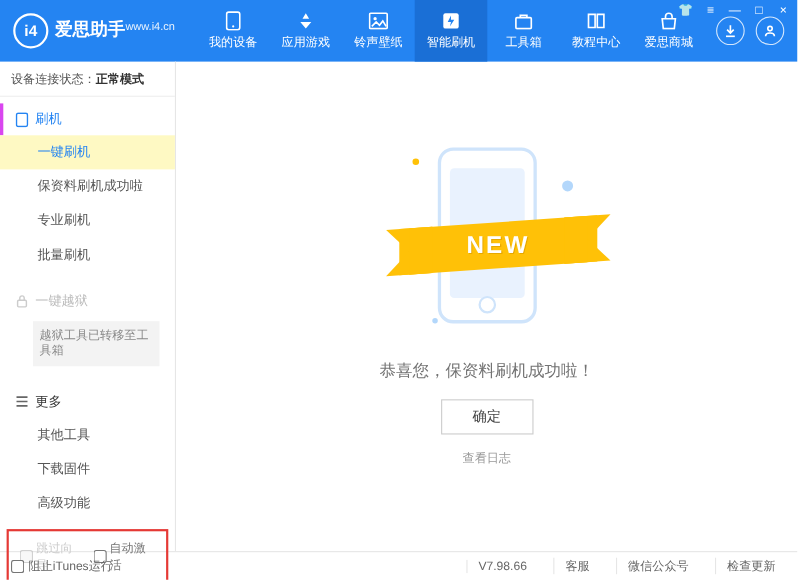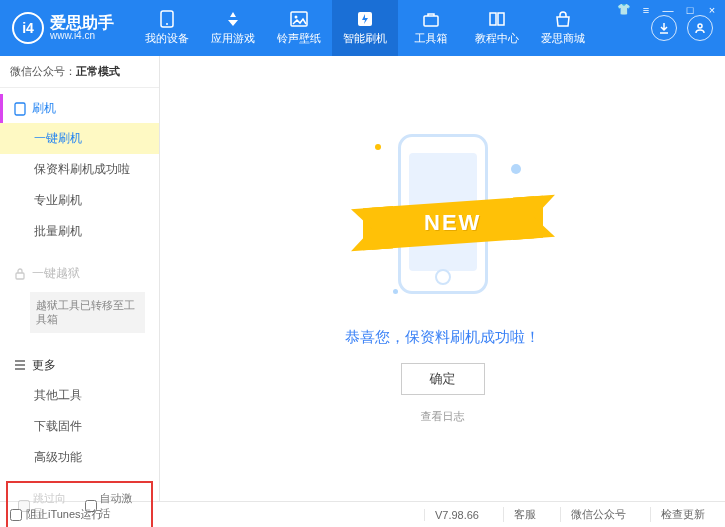--- a/index.html
+++ b/index.html
@@ -1,21 +1,21 @@
 <!DOCTYPE html>
 <html><head>
 <meta charset="utf-8">
 <style>
 * { margin: 0; padding: 0; box-sizing: border-box; font-family: "Microsoft YaHei", Arial, sans-serif; }
 body { width: 725px; height: 527px; overflow: hidden; background: #fff; }
 
 .titlebar { height: 56px; background: #2484f2; display: flex; align-items: center; padding: 0 12px; color: #fff; }
 .logo-wrap { display: flex; align-items: center; gap: 6px; margin-right: 20px; }
 .logo-circle { width: 32px; height: 32px; border: 2px solid #fff; border-radius: 50%; display: flex; align-items: center; justify-content: center; font-weight: bold; font-size: 14px; }
-.logo-text { display: flex; flex-direction: column; line-height: 1; }
+.logo-text { display: flex; line-height: 1; }
 .logo-title { font-size: 16px; font-weight: bold; }
 .logo-sub { font-size: 10px; opacity: .9; }
 
 .nav { display: flex; flex: 1; }
 .nav-item { width: 66px; height: 56px; display: flex; flex-direction: column; align-items: center; justify-content: center; gap: 3px; font-size: 11px; cursor: pointer; }
 .nav-item.active { background: #1a6fd6; }
 .nav-icon { width: 20px; height: 18px; display: flex; align-items: center; justify-content: center; }
 
 .win-controls { position: absolute; top: 3px; right: 6px; display: flex; gap: 8px; color: #fff; font-size: 11px; align-items: center; }
 .win-controls span { cursor: pointer; width: 14px; text-align: center; }
@@ -50,21 +50,21 @@
 .ribbon { position: absolute; top: 78px; left: 10px; right: -10px; height: 42px; background: #ffc107; transform: skewY(-4deg); display: flex; align-items: center; justify-content: center; }
 .ribbon span { color: #fff; font-weight: 900; font-size: 22px; letter-spacing: 2px; transform: skewY(4deg); text-shadow: 1px 1px 0 #e6a800; }
 .ribbon:before, .ribbon:after { content: ""; position: absolute; width: 0; height: 0; }
 .ribbon:before { left: -12px; top: 0; border: 21px solid #ffc107; border-left-color: transparent; }
 .ribbon:after { right: -12px; top: 0; border: 21px solid #ffc107; border-right-color: transparent; }
 .dot { position: absolute; border-radius: 50%; background: #ffc107; }
 .d1 { width: 6px; height: 6px; top: 20px; left: 22px; }
 .d2 { width: 10px; height: 10px; top: 40px; right: 12px; background: #b3d7fb; }
 .d3 { width: 5px; height: 5px; bottom: 10px; left: 40px; background: #b3d7fb; }
 
-.success-text { font-size: 15px; color: #3b82f6; margin-top: 24px; }
+.success-text { font-size: 15px; color: #737373; margin-top: 24px; }
 .ok-btn { margin-top: 16px; padding: 6px 28px; border: 1px solid #ccc; background: #fff; font-size: 13px; color: #444; cursor: pointer; }
 .log-link { margin-top: 14px; font-size: 11px; color: #999; cursor: pointer; }
 
 .statusbar { height: 26px; border-top: 1px solid #e6e6e6; display: flex; align-items: center; padding: 0 10px; font-size: 11px; color: #666; }
 .statusbar .left { display: flex; align-items: center; gap: 4px; }
 .statusbar .spacer { flex: 1; }
 .statusbar .seg { padding: 0 10px; border-left: 1px solid #e6e6e6; cursor: pointer; margin-left: 14px; }
 
 svg { display: block; }
 </style>
@@ -160,21 +160,21 @@
     <span>≡</span>
     <span>—</span>
     <span>□</span>
     <span>×</span>
   </div>
 </div>
 
 <div class="body">
   <div class="sidebar">
     <div class="conn-status">
-      <span>微信公众号：</span><b>正常模式</b>
+      <span>设备连接状态：</span><b>正常模式</b>
     </div>
 
     <div class="side-section">
       <div class="side-header active">
         <svg width="12" height="14" viewBox="0 0 12 14">
             <rect x="1" y="1" width="10" height="12" rx="1.5" fill="none" stroke="#2484f2" stroke-width="1.3"></rect>
           </svg>
         <span>刷机</span>
       </div>
       <div class="side-item active">一键刷机</div>

